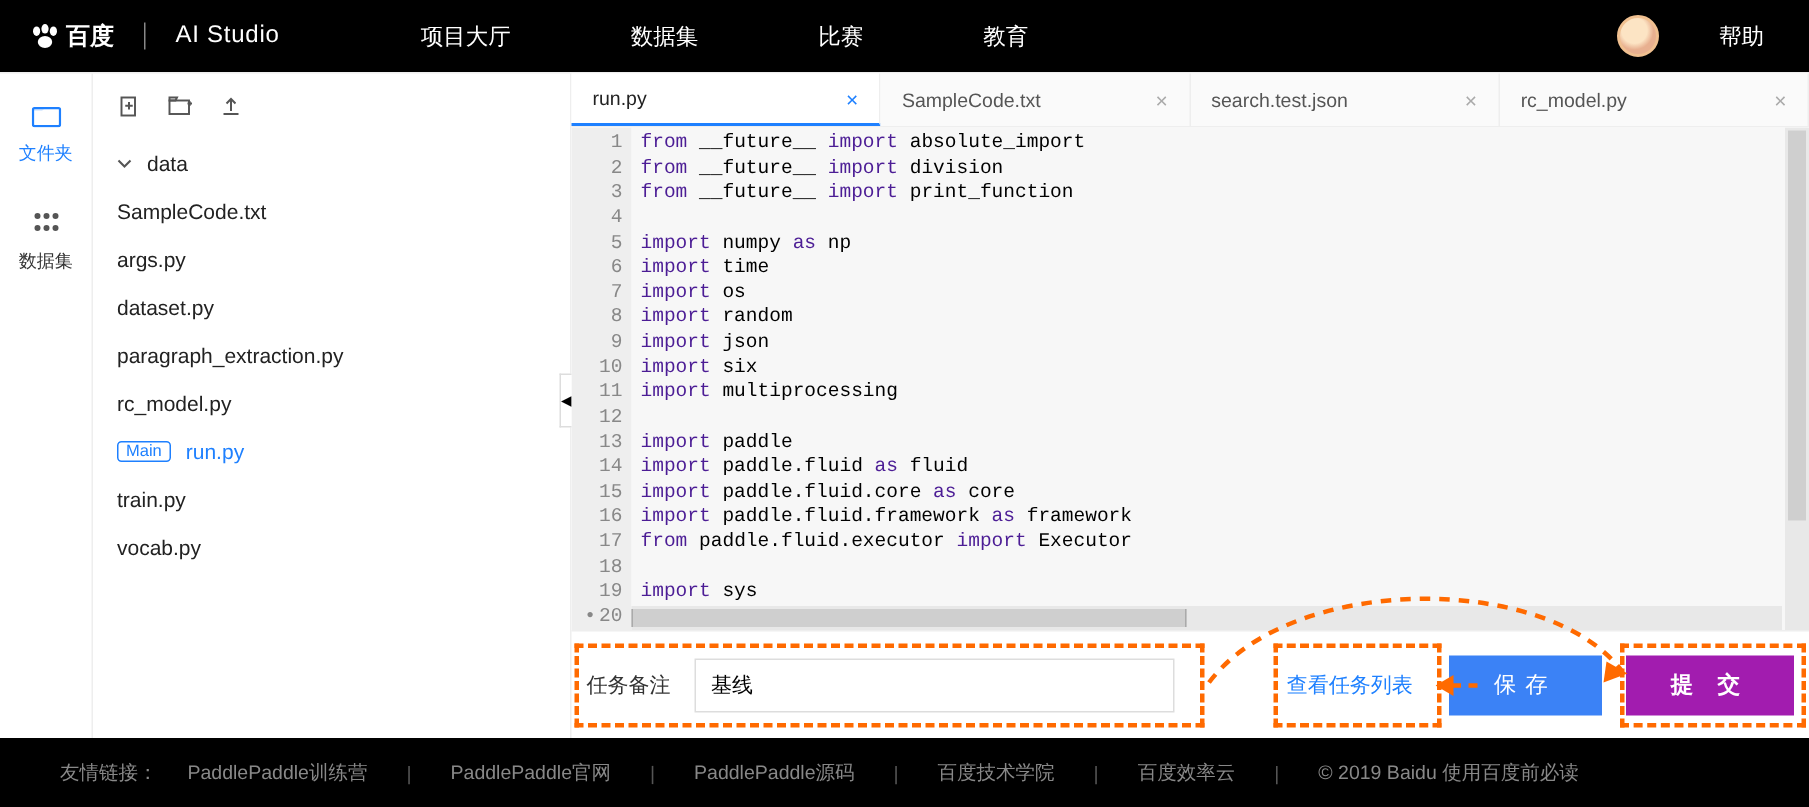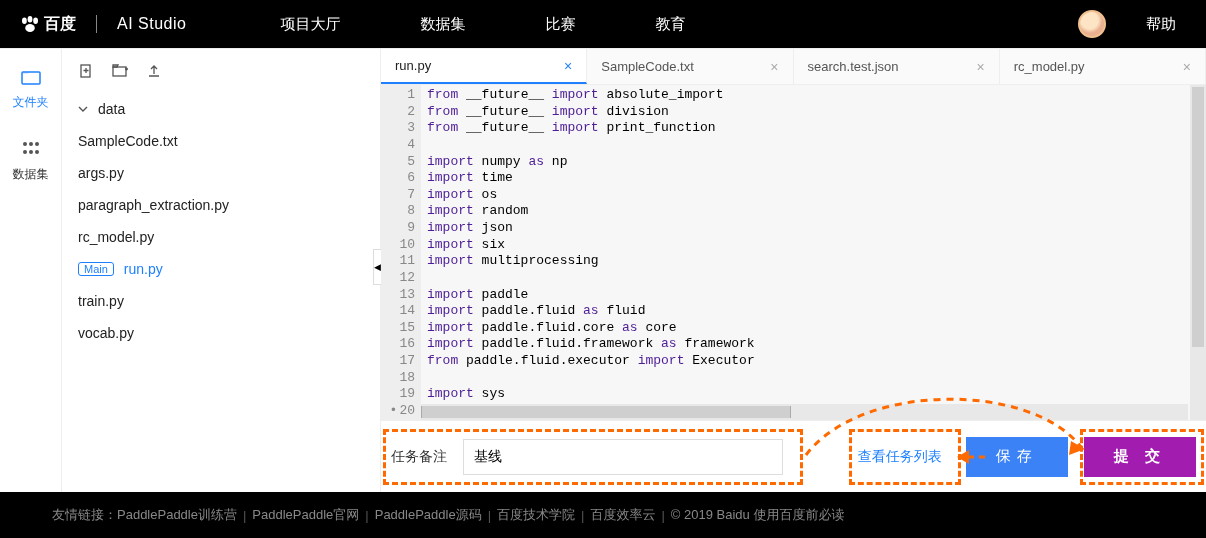--- a/index.html
+++ b/index.html
@@ -63,21 +63,21 @@
   .remark-label { font-size:14px; color:#333;}
   .remark-input { width:320px; height:36px; border:1px solid #ddd; padding:0 10px; font-size:14px;}
   .link-tasks { color:#1e80ff; cursor:pointer; font-size:14px; padding:0 8px;}
   .btn { height:40px; padding:0 30px; font-size:15px; border:none; cursor:pointer;}
   .btn-save { background:#3b82f6; color:#fff; letter-spacing:6px;}
   .btn-submit { background:#a21caf; color:#fff; letter-spacing:6px;font-weight:bold;}
   
   .dashed-box { position:absolute; border:3px dashed #ff6a00; pointer-events:none;}
   .dashed-arrow { position:absolute; pointer-events:none;}
   
-  .footer { background:#000; height:46px; display:flex; align-items:center; padding:0 52px; color:#888; font-size:13px; gap:0;}
+  .footer { background:#000; height:46px; display:flex; align-items:center; padding:0 40px; color:#888; font-size:13px; gap:20px;}
   .footer a { color:#888; cursor:pointer;}
   .footer .sep { color:#555; margin:0 6px;}
 </style>
 </head>
 <body>
 
 <div class="top-nav">
   <div class="logo-area">
     <span class="baidu-logo">
       <span class="paw-icon">
@@ -160,20 +160,23 @@
               <path d="M1 3 L5 7 L9 3" stroke="#555" fill="none" stroke-width="1.4"></path>
             </svg>
         </span>
         <span>data</span>
       </div>
       <div class="file-row">
           <span>SampleCode.txt</span>
         </div>
       <div class="file-row">
           <span>args.py</span>
+        </div>
+      <div class="file-row">
+          <span>dataset.py</span>
         </div>
       <div class="file-row">
           <span>paragraph_extraction.py</span>
         </div>
       <div class="file-row">
           <span>rc_model.py</span>
         </div>
       <div class="file-row active">
         <span class="badge">Main</span>
         <span>run.py</span>

